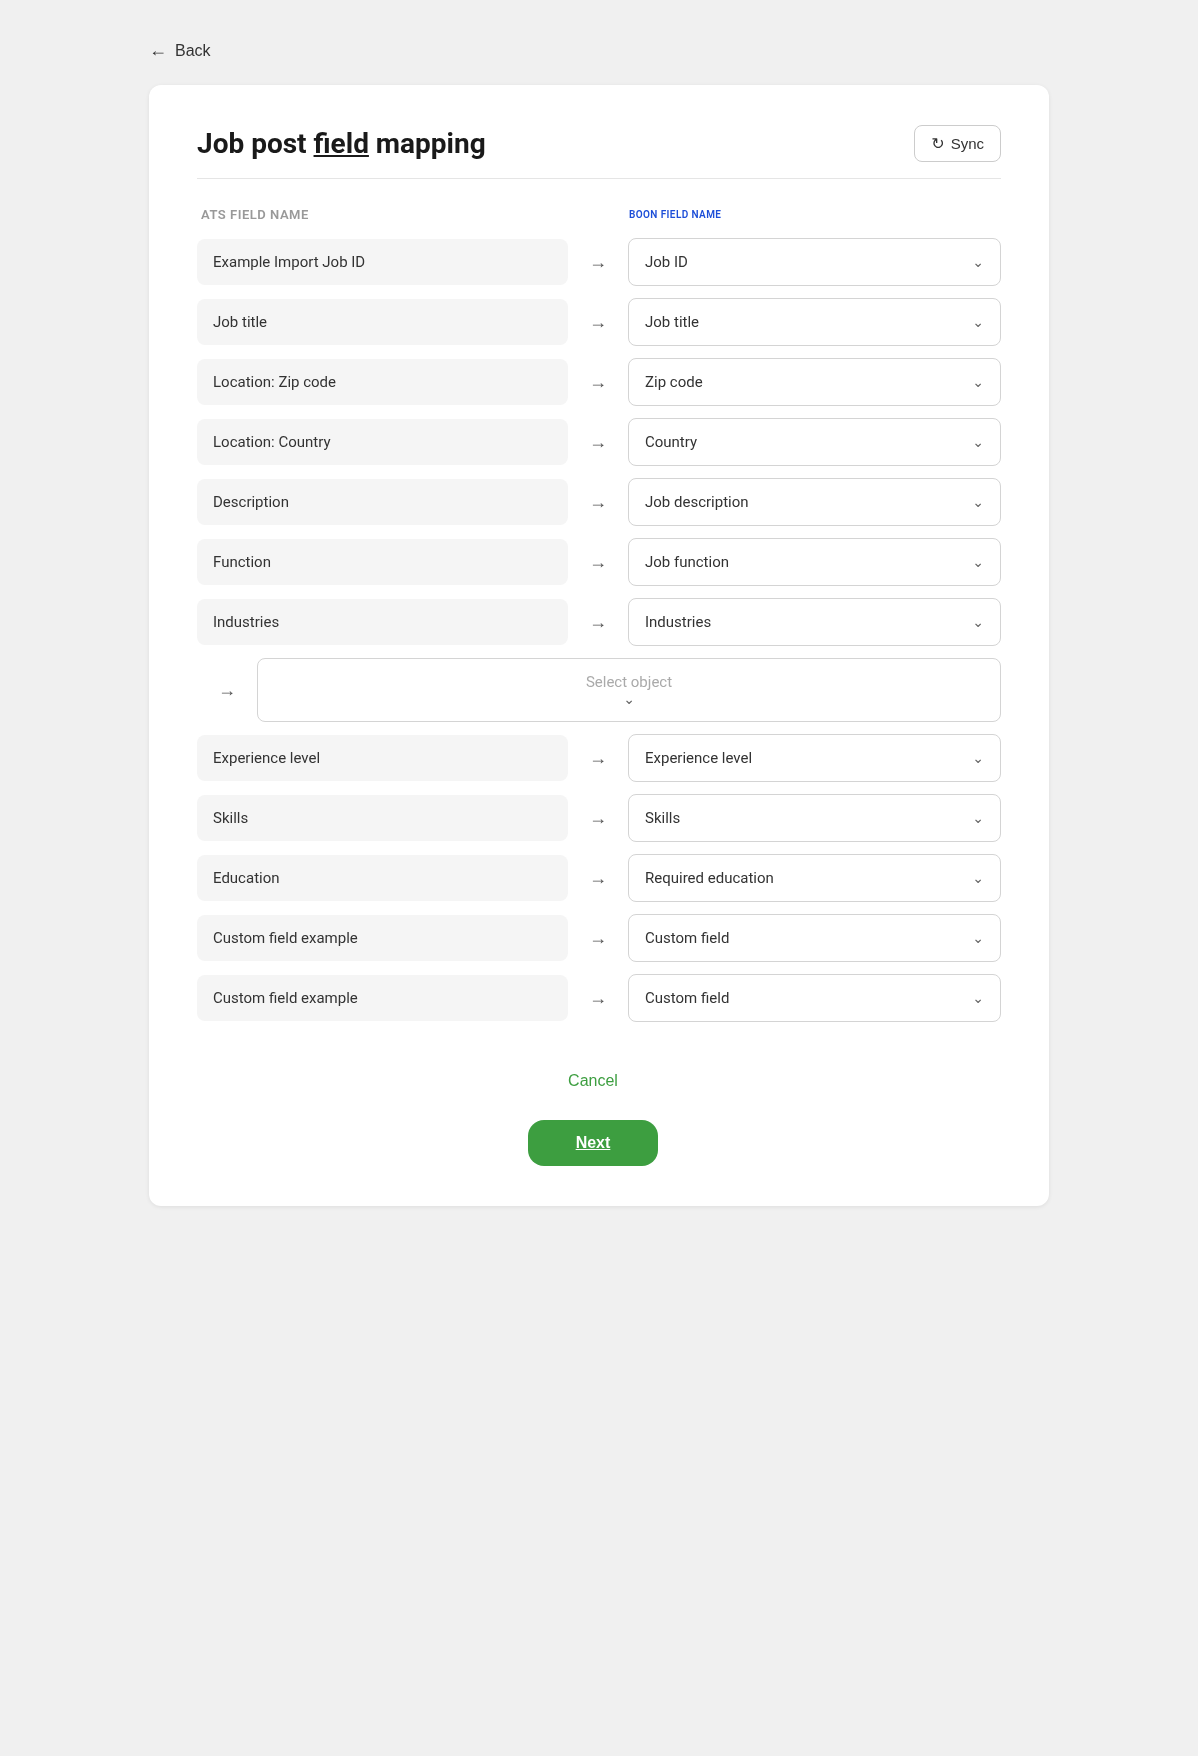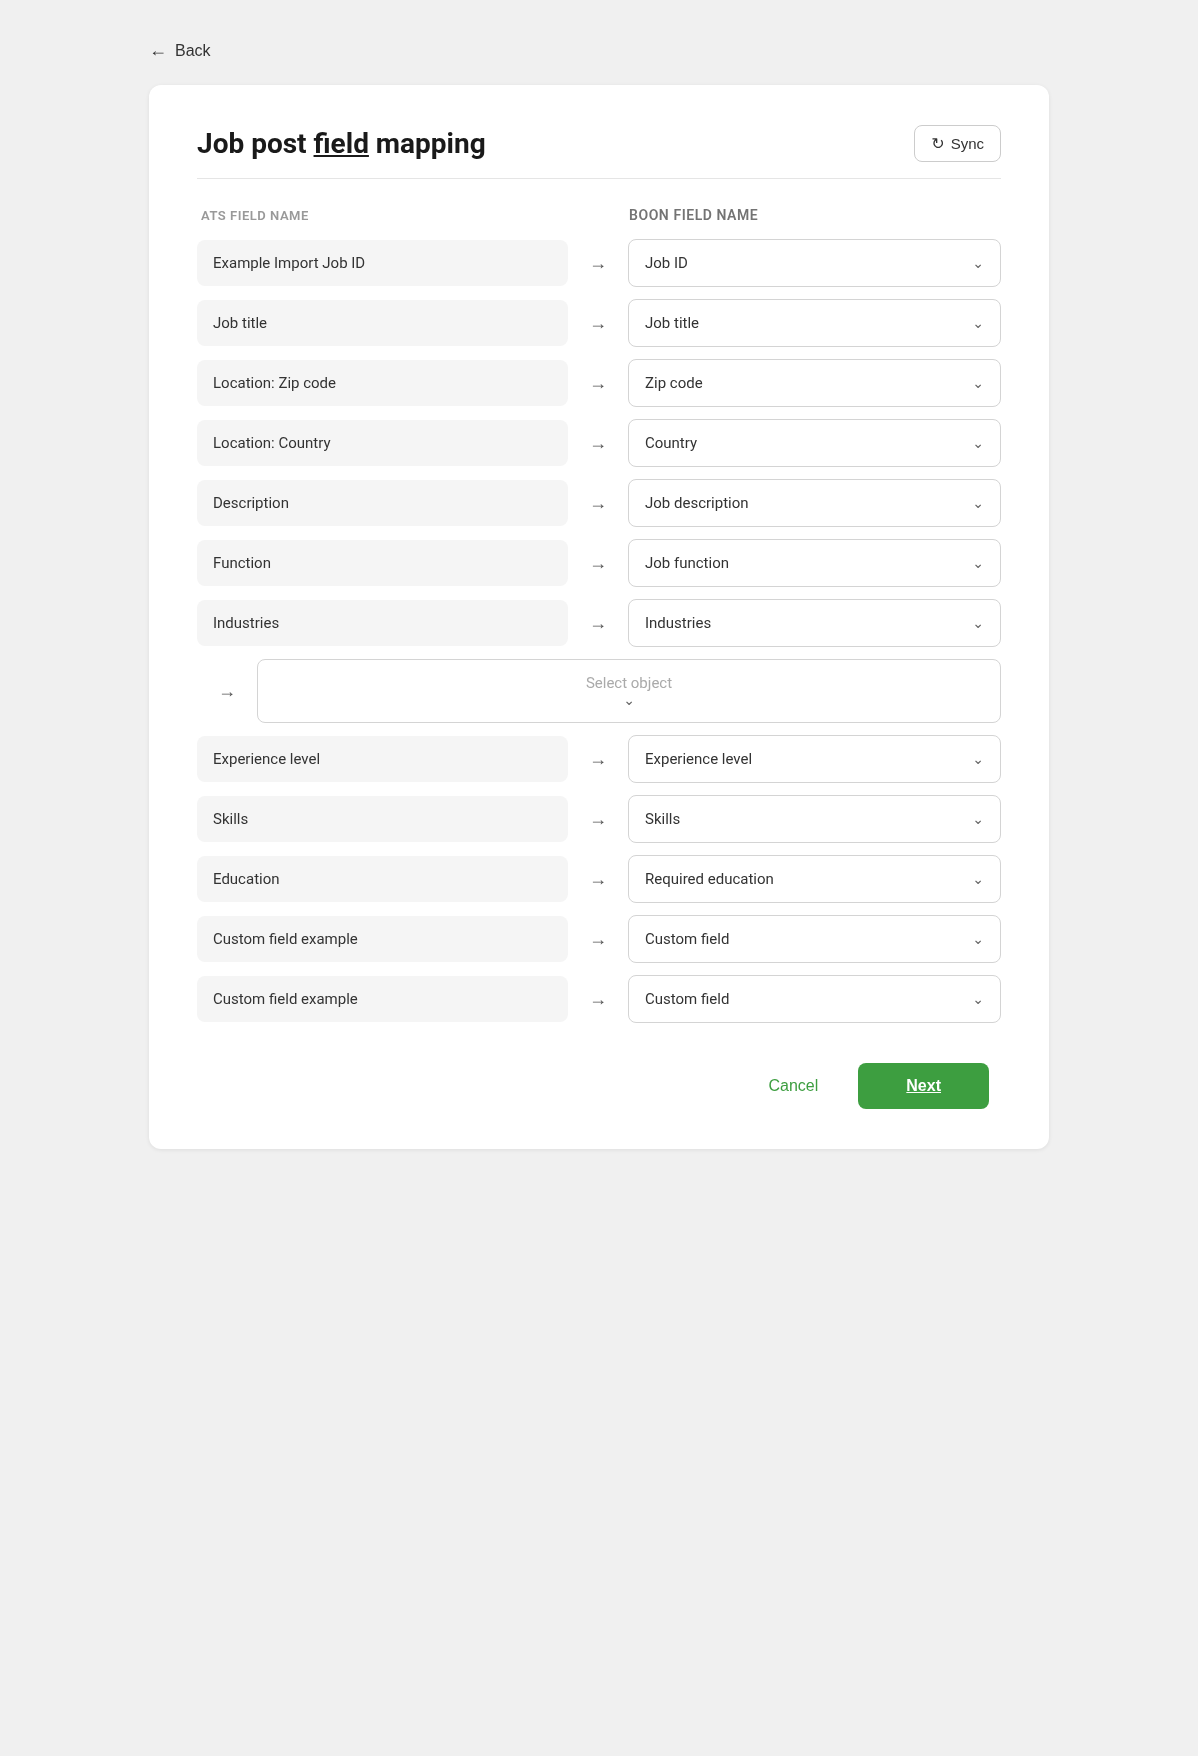--- a/index.html
+++ b/index.html
@@ -104,23 +104,23 @@
       letter-spacing: 0.04em;
       text-transform: uppercase;
     }
 
     .col-arrow-space {
       width: 60px;
     }
 
     .col-header-boon {
       flex: 1;
-      font-size: 14px;
+      font-size: 10px;
       font-weight: 600;
-      color: #737373;
+      color: #1d4ed8;
       letter-spacing: 0.04em;
       text-transform: uppercase;
     }
 
     .mapping-row {
       display: flex;
       align-items: center;
       margin-bottom: 12px;
     }
 
@@ -166,37 +166,38 @@
       color: #666;
     }
 
     .footer-actions {
       display: flex;
       justify-content: flex-end;
       align-items: center;
       gap: 20px;
       margin-top: 40px;
       padding-right: 12px;
+      flex-direction: column;
     }
 
     .cancel-btn {
       background: none;
       border: none;
       cursor: pointer;
       font-size: 16px;
       color: #3d9e40;
       font-weight: 500;
       padding: 10px 20px;
     }
 
     .next-btn {
       background: #3d9e40;
       color: #fff;
       border: none;
-      border-radius: 8px;
+      border-radius: 16px;
       padding: 14px 48px;
       font-size: 16px;
       font-weight: 600;
       cursor: pointer;
       text-decoration: underline;
     }
   </style>
 </head>
 <body>
 

